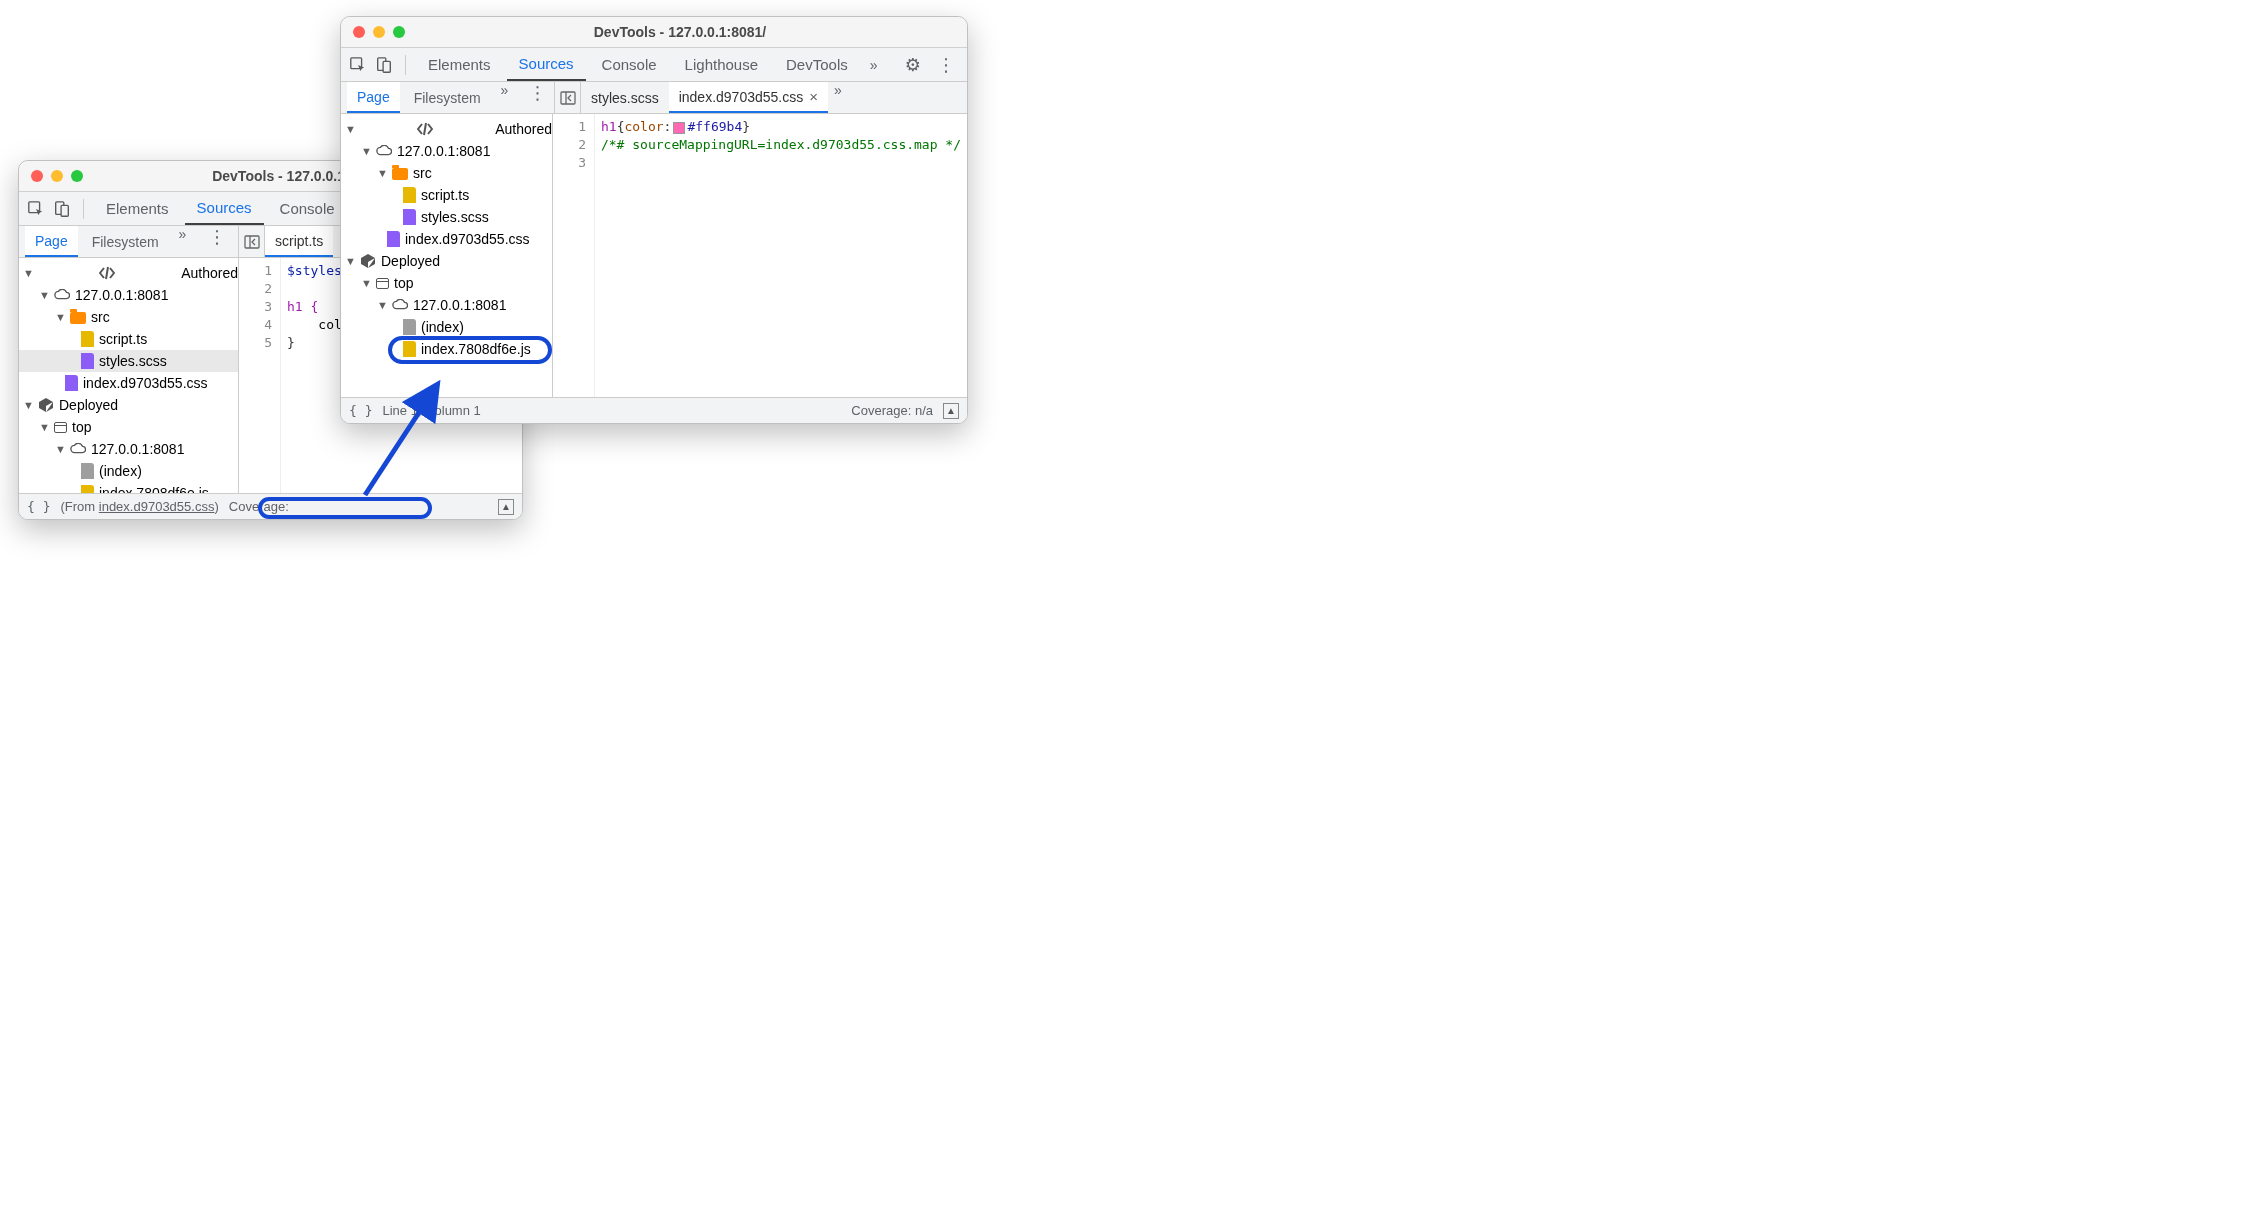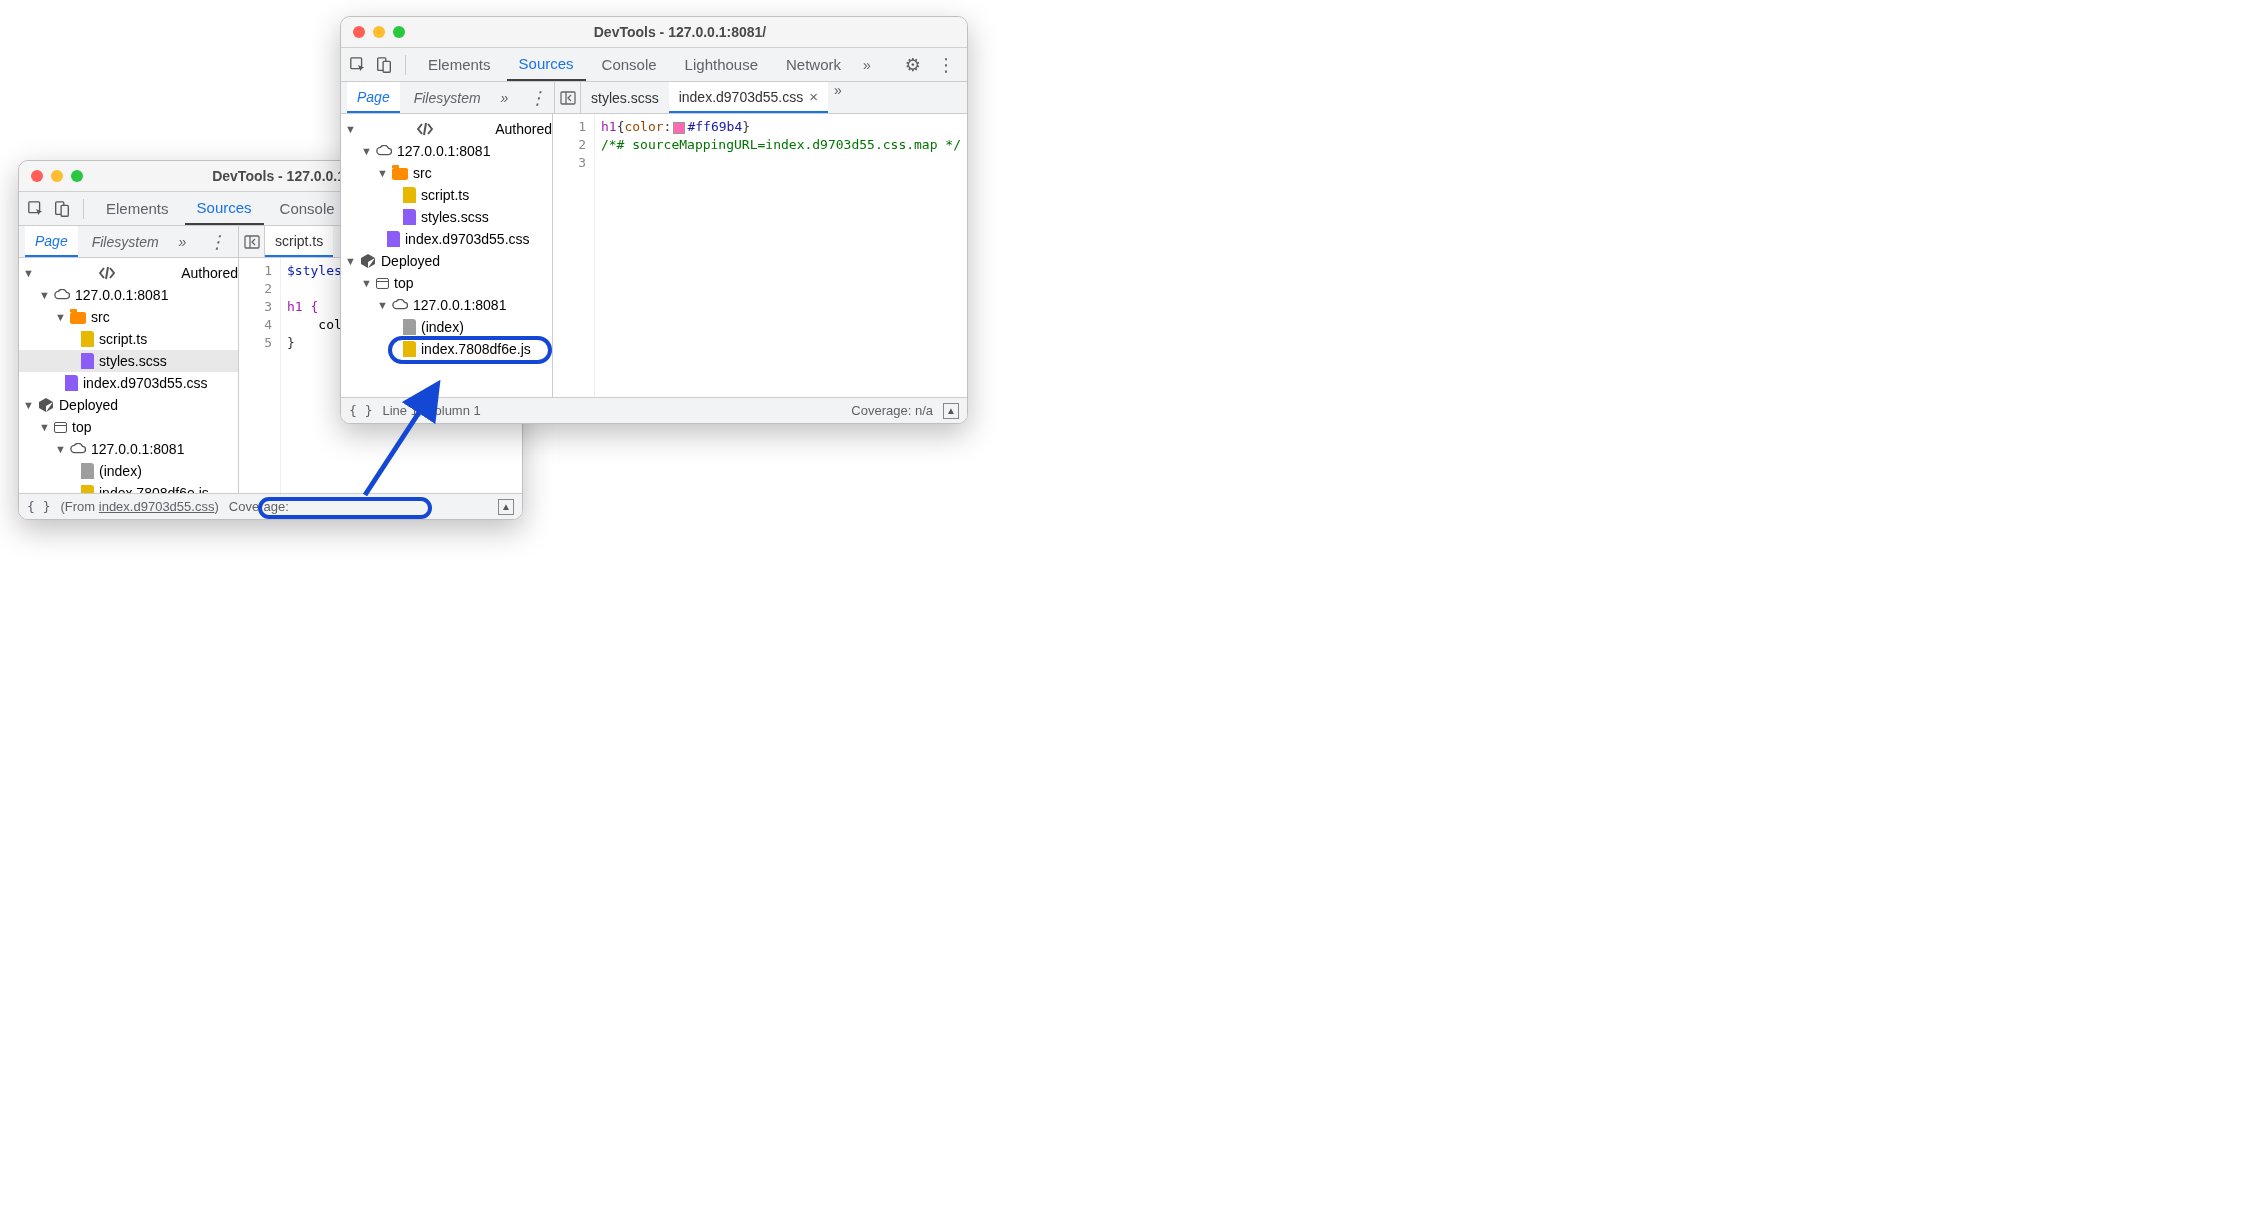--- a/index.html
+++ b/index.html
@@ -13,21 +13,21 @@
 .toolbar1 { height: 34px; display: flex; align-items: center; border-bottom: 1px solid #ccc; background: #f1f3f4; padding: 0 6px; gap: 4px; font-size: 15px; }
 .tbicon { width: 22px; height: 22px; display: flex; align-items: center; justify-content: center; color: #5a5a5a; }
 .tbicon svg { width: 18px; height: 18px; fill: none; stroke: currentColor; stroke-width: 1.5; }
 .divider { width: 1px; height: 20px; background: #ccc; margin: 0 6px; }
 .tab { padding: 0 12px; height: 100%; display: flex; align-items: center; color: #5f6368; cursor: pointer; }
 .tab.active { color: #1a73e8; border-bottom: 2px solid #404040; }
 .spacer { flex: 1; }
 .chev { font-size: 14px; color: #5f6368; padding: 0 6px; }
 .gear, .vdots { color: #5f6368; padding: 0 6px; font-size: 18px; }
 .toolbar2 { height: 32px; display: flex; align-items: stretch; border-bottom: 1px solid #ccc; background: #f1f3f4; }
-.subpane { display: flex; align-items: center; padding: 0 6px; gap: 4px; font-size: 14px; font-style: italic; }
+.subpane { display: flex; align-items: flex-start; padding: 0 6px; gap: 4px; font-size: 14px; }
 .subtab { padding: 0 10px; height: 100%; display: flex; align-items: center; color: #5f6368; cursor: pointer; }
 .subtab.active { color: #1a73e8; border-bottom: 2px solid #1a73e8; background: #fff; }
 .vdiv { width: 1px; background: #ccc; }
 .filetab { padding: 0 10px; display: flex; align-items: center; gap: 6px; height: 100%; color: #333; cursor: pointer; font-size: 14px; }
 .filetab.active { border-bottom: 2px solid #1a73e8; background: #fff; }
 .filetab .x { color: #666; font-size: 15px; }
 .toggle-nav { width: 26px; display: flex; align-items: center; justify-content: center; border-right: 1px solid #ccc; }
 .content { flex: 1; display: flex; overflow: hidden; }
 .tree { width: 220px; border-right: 1px solid #ccc; background: #fff; font-size: 14px; overflow: hidden; padding-top: 4px; }
 .ti { display: flex; align-items: center; gap: 5px; height: 22px; padding-left: 4px; cursor: pointer; white-space: nowrap; }
@@ -229,21 +229,21 @@
         <svg viewBox="0 0 20 20">
           <rect x="3" y="2" width="9" height="14" rx="1"></rect>
           <rect x="9" y="6" width="8" height="12" rx="1" fill="#f1f3f4"></rect>
         </svg>
       </span>
     <div class="divider"></div>
     <div class="tab">Elements</div>
     <div class="tab active">Sources</div>
     <div class="tab">Console</div>
     <div class="tab">Lighthouse</div>
-    <div class="tab">Network</div>
+    <div class="tab">DevTools</div>
     <span class="chev">»</span>
     <div class="spacer"></div>
     <span class="gear">⚙</span>
     <span class="vdots">⋮</span>
   </div>
   <div class="toolbar2">
     <div class="subpane" style="width:213px">
       <div class="subtab active">Page</div>
       <div class="subtab">Filesystem</div>
       <span class="chev">»</span>

